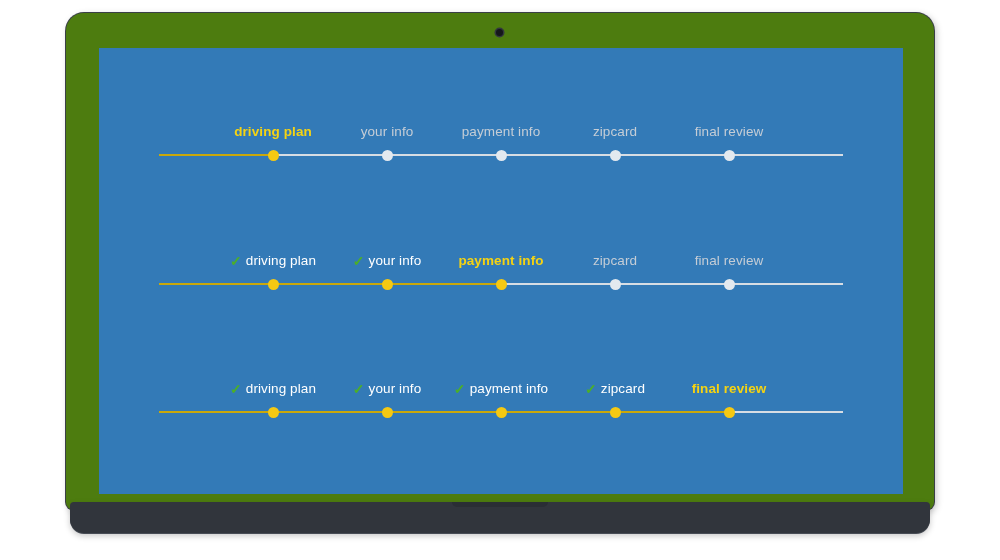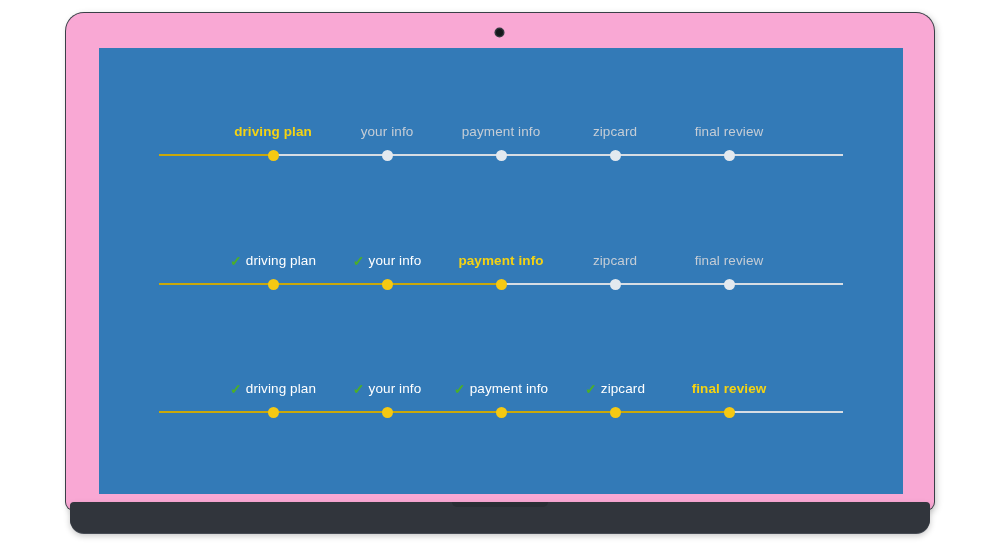--- a/index.html
+++ b/index.html
@@ -22,21 +22,21 @@
     width: 868px;
     height: 520px;
   }
 
   #laptop-lid {
     position: absolute;
     left: 0;
     top: 0;
     width: 868px;
     height: 497px;
-    background: #f9a8d4;
+    background: #4d7c0f;
     border-radius: 18px 18px 8px 8px;
     box-shadow: 0 0 0 1px #3a3f47, 2px 2px 7px rgba(0,0,0,0.25);
   }
 
   #laptop-camera {
     position: absolute;
     left: 430px;
     top: 16px;
     width: 7px;
     height: 7px;

